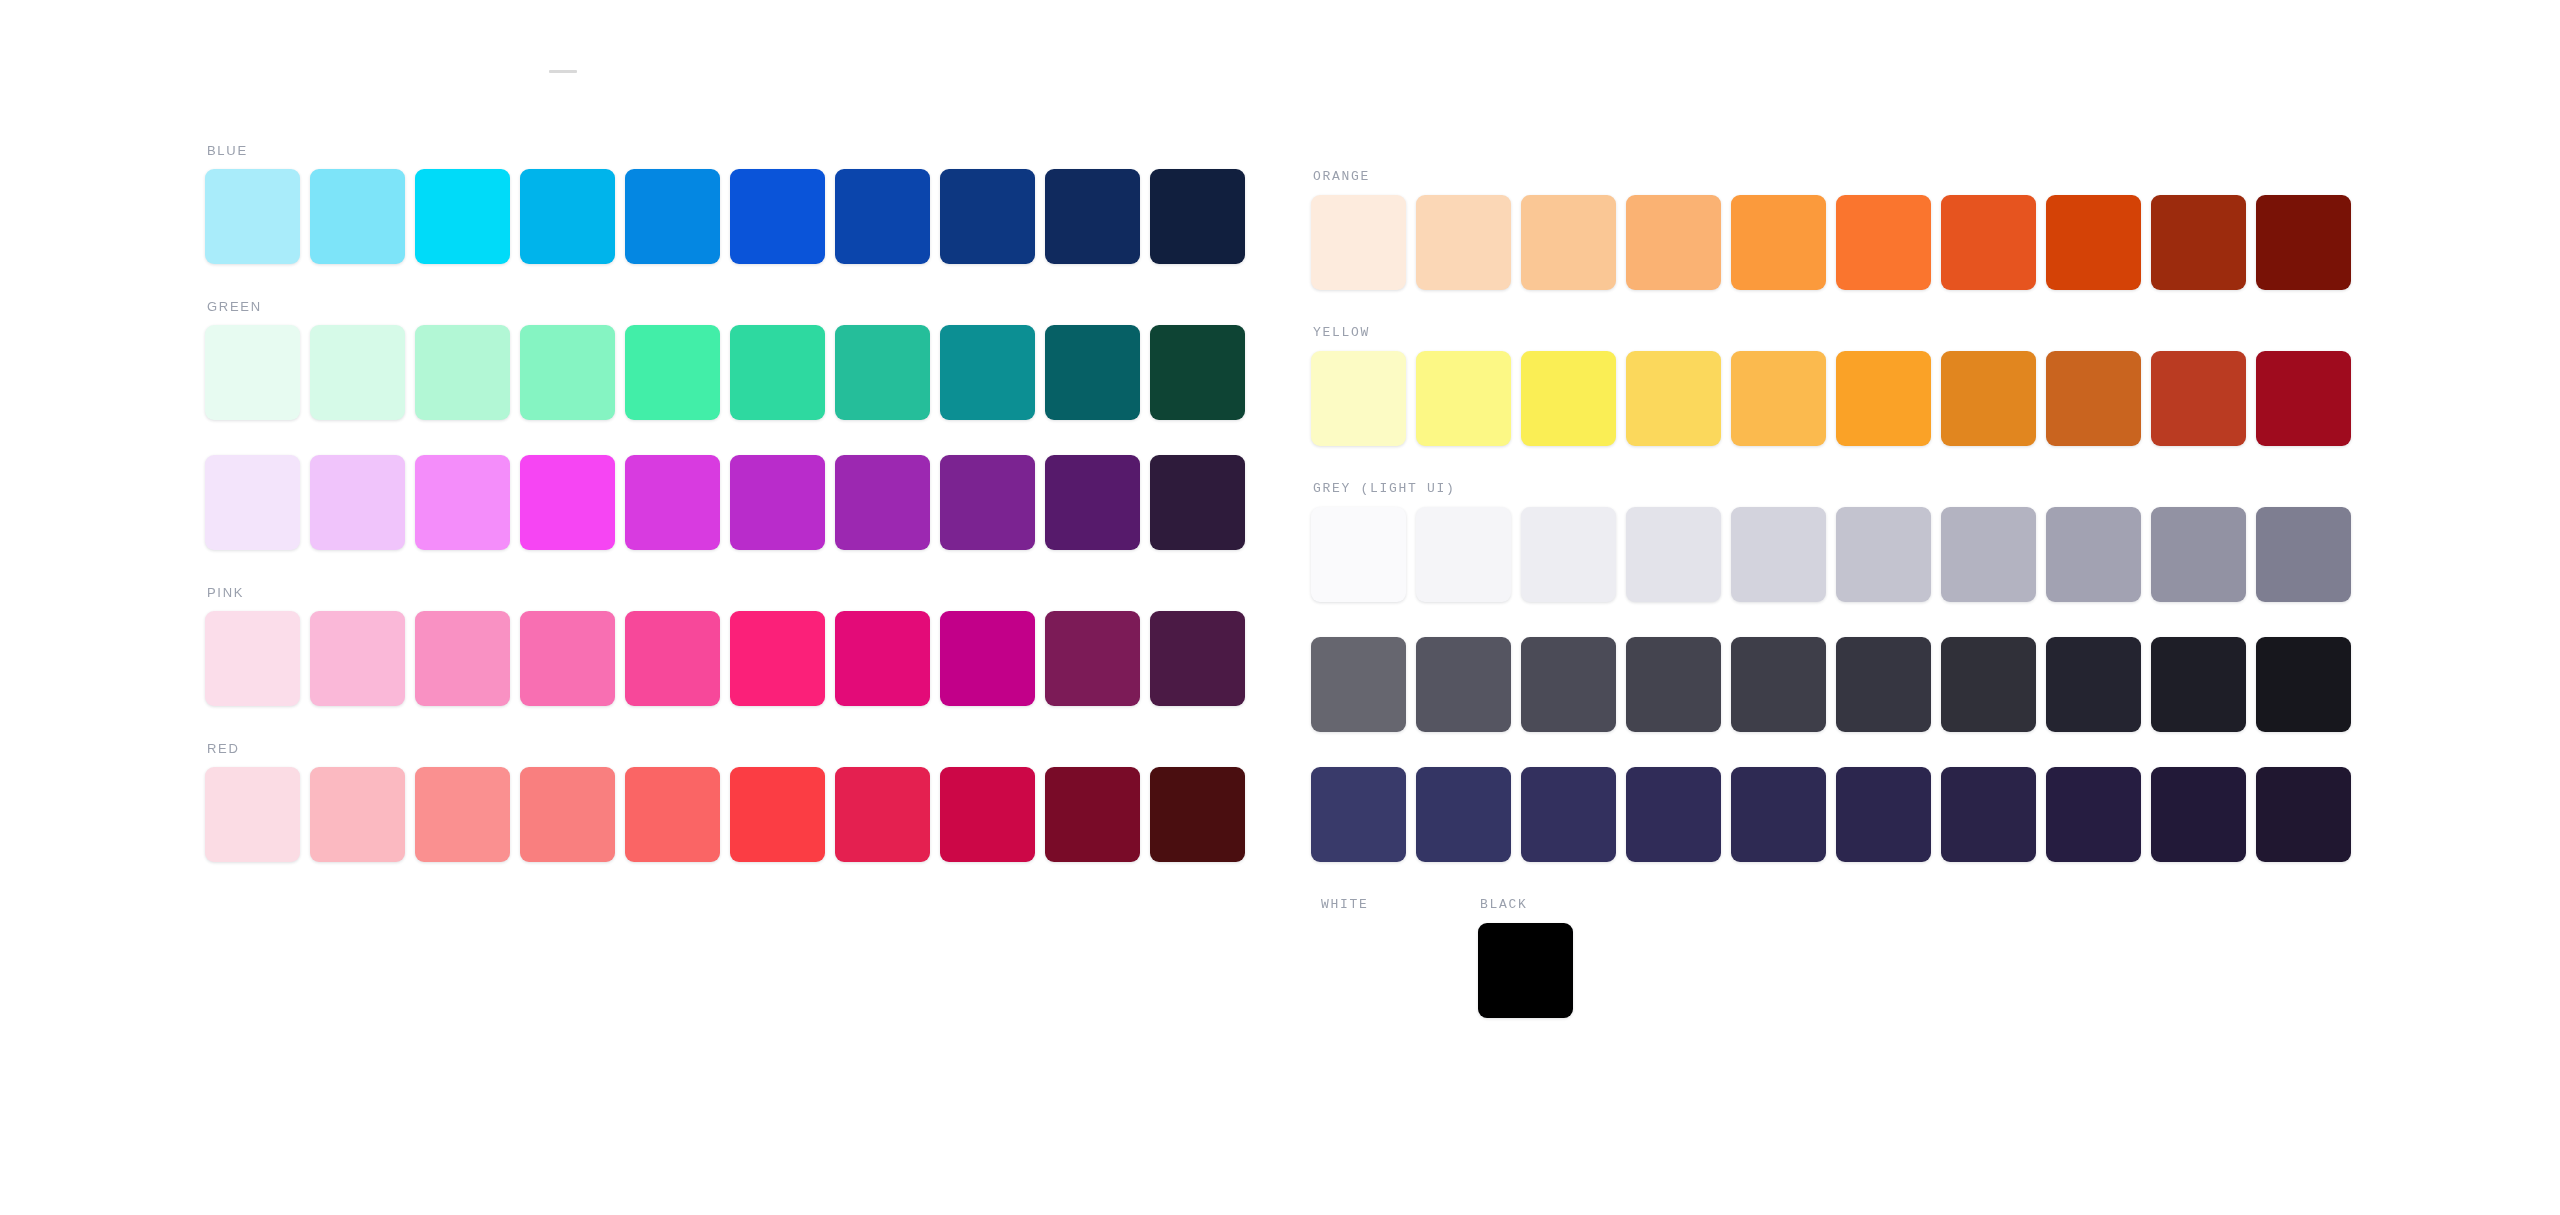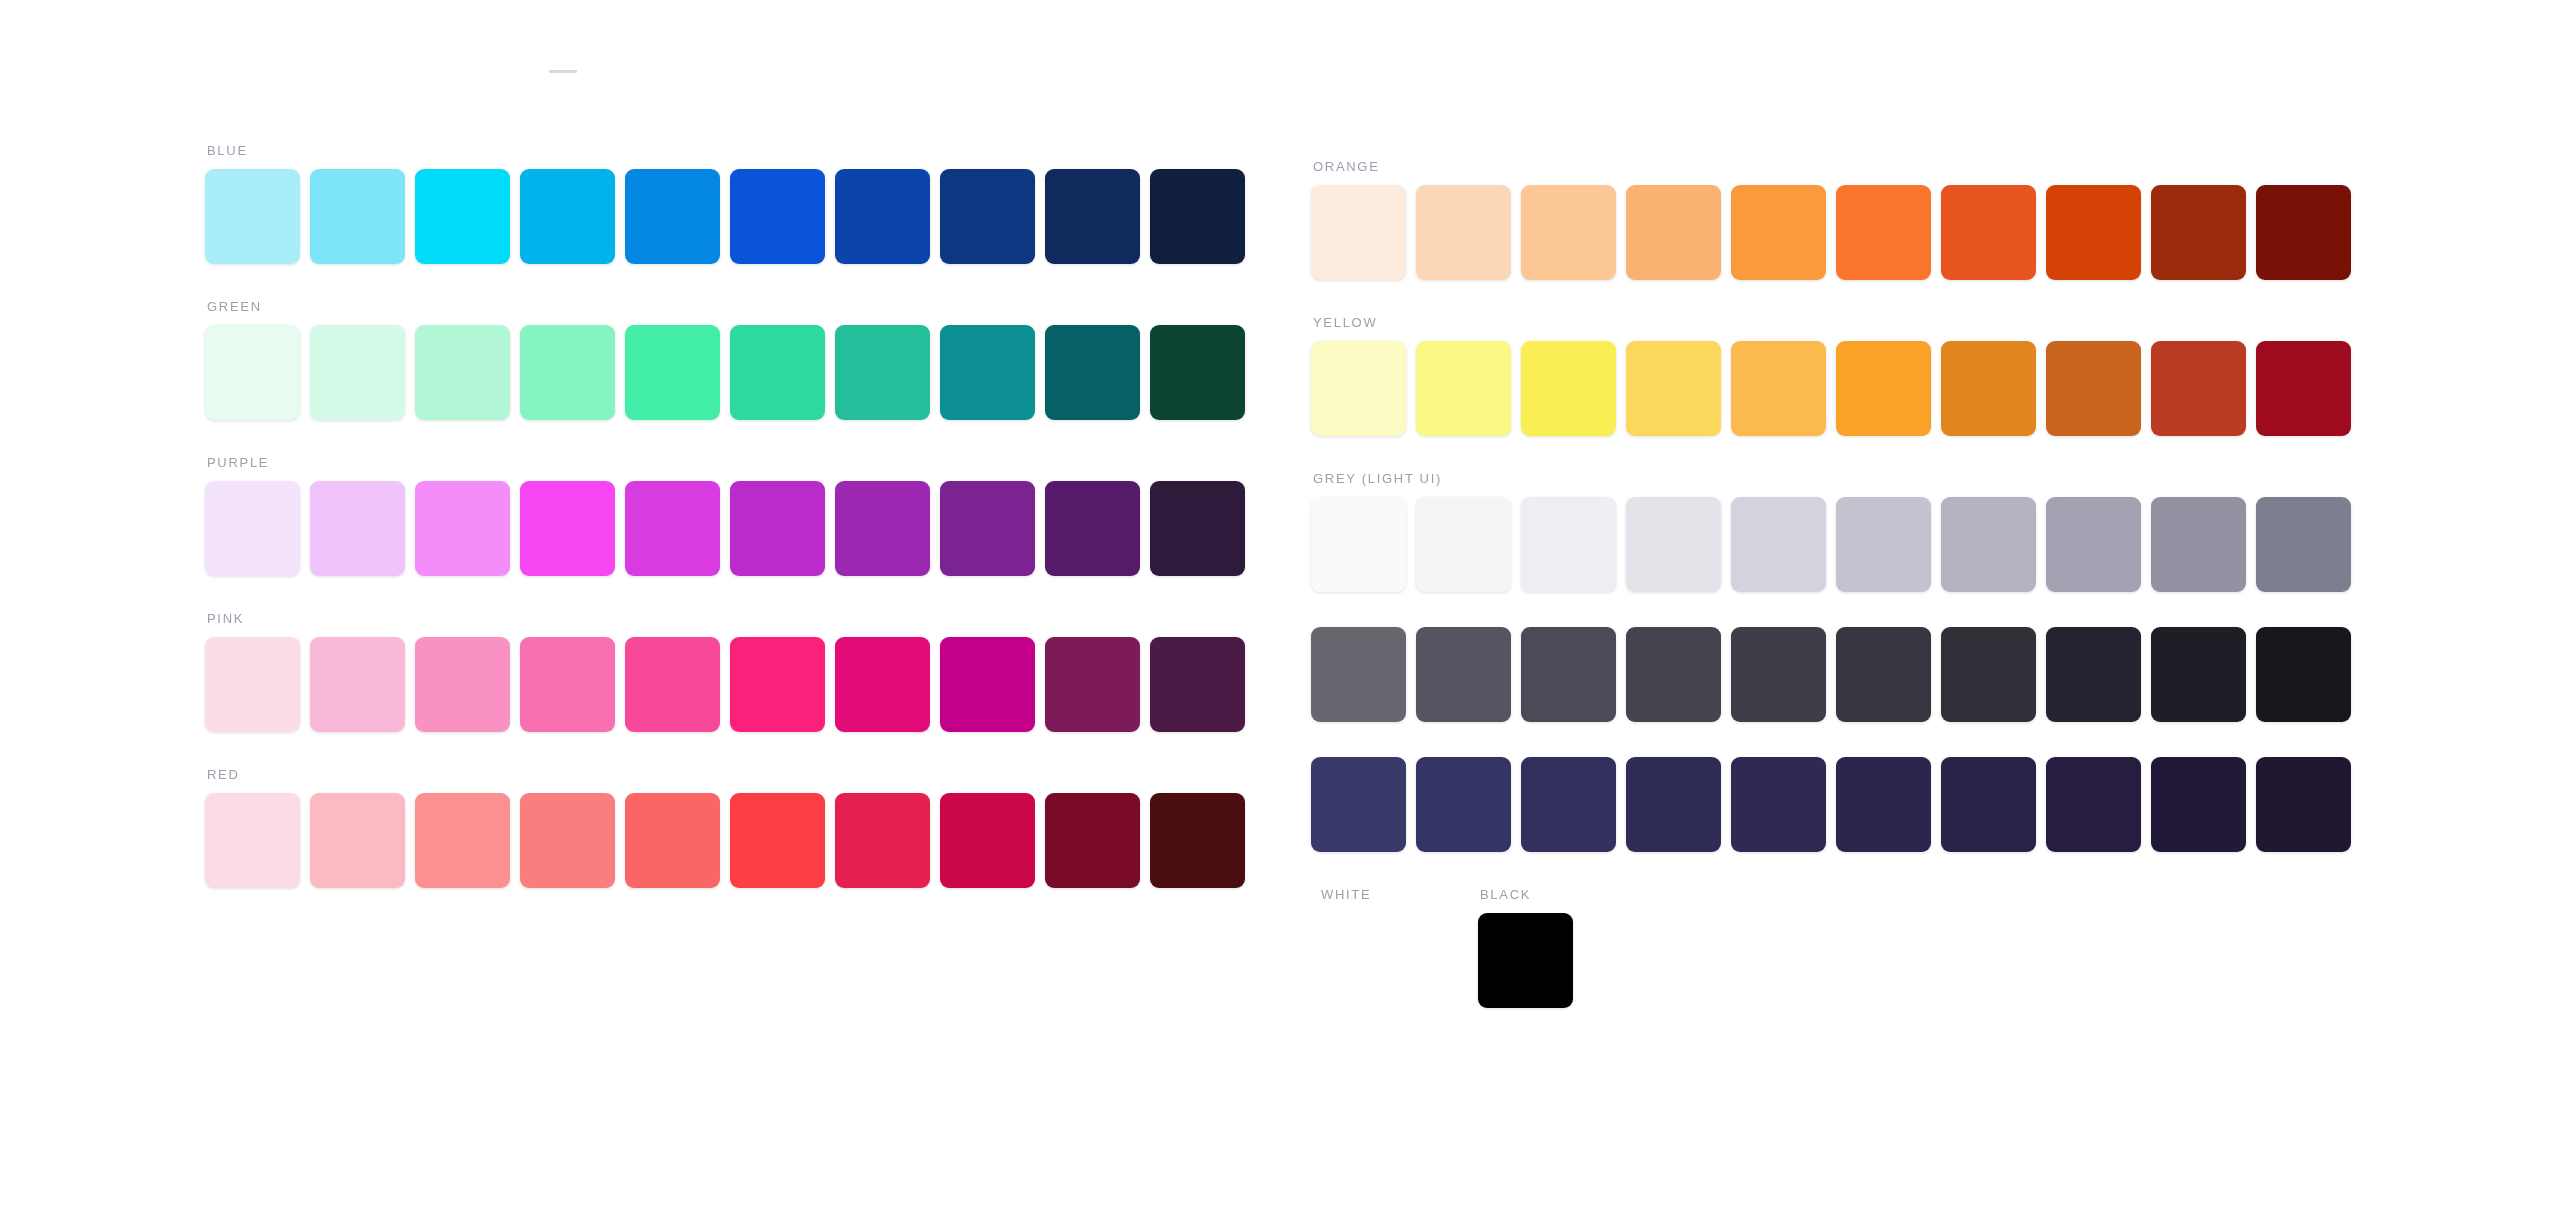--- a/index.html
+++ b/index.html
@@ -37,21 +37,21 @@
     top: 0;
     width: 2560px;
     height: 1215px;
   }
 
   .column {
     position: absolute;
     top: 0;
   }
   .column.left  { left: 205px; top: 143px; }
-  .column.right { left: 1311px; top: 159px; }
+  .column.right { left: 1311px; top: 169px; font-family: Liberation Mono, monospace; }
 
   .swatch-group {
     margin-bottom: 35px;
   }
 
   .group-label {
     font-size: 13px;
     letter-spacing: 1.7px;
     color: #9aa0ad;
     text-transform: uppercase;
@@ -132,21 +132,20 @@
           <div class="swatch" style="background-color: rgb(46, 217, 160);"></div>
           <div class="swatch" style="background-color: rgb(37, 190, 154);"></div>
           <div class="swatch" style="background-color: rgb(12, 143, 147);"></div>
           <div class="swatch" style="background-color: rgb(6, 96, 101);"></div>
           <div class="swatch" style="background-color: rgb(14, 68, 52);"></div>
         </div>
       </div>
 
 
       <div class="swatch-group">
-        <div class="group-label">PURPLE</div>
         <div class="swatch-row">
           <div class="swatch" style="background-color: rgb(243, 228, 251);"></div>
           <div class="swatch" style="background-color: rgb(240, 196, 251);"></div>
           <div class="swatch" style="background-color: rgb(244, 141, 250);"></div>
           <div class="swatch" style="background-color: rgb(246, 69, 243);"></div>
           <div class="swatch" style="background-color: rgb(216, 59, 224);"></div>
           <div class="swatch" style="background-color: rgb(185, 44, 203);"></div>
           <div class="swatch" style="background-color: rgb(156, 40, 177);"></div>
           <div class="swatch" style="background-color: rgb(123, 35, 145);"></div>
           <div class="swatch" style="background-color: rgb(86, 26, 107);"></div>

